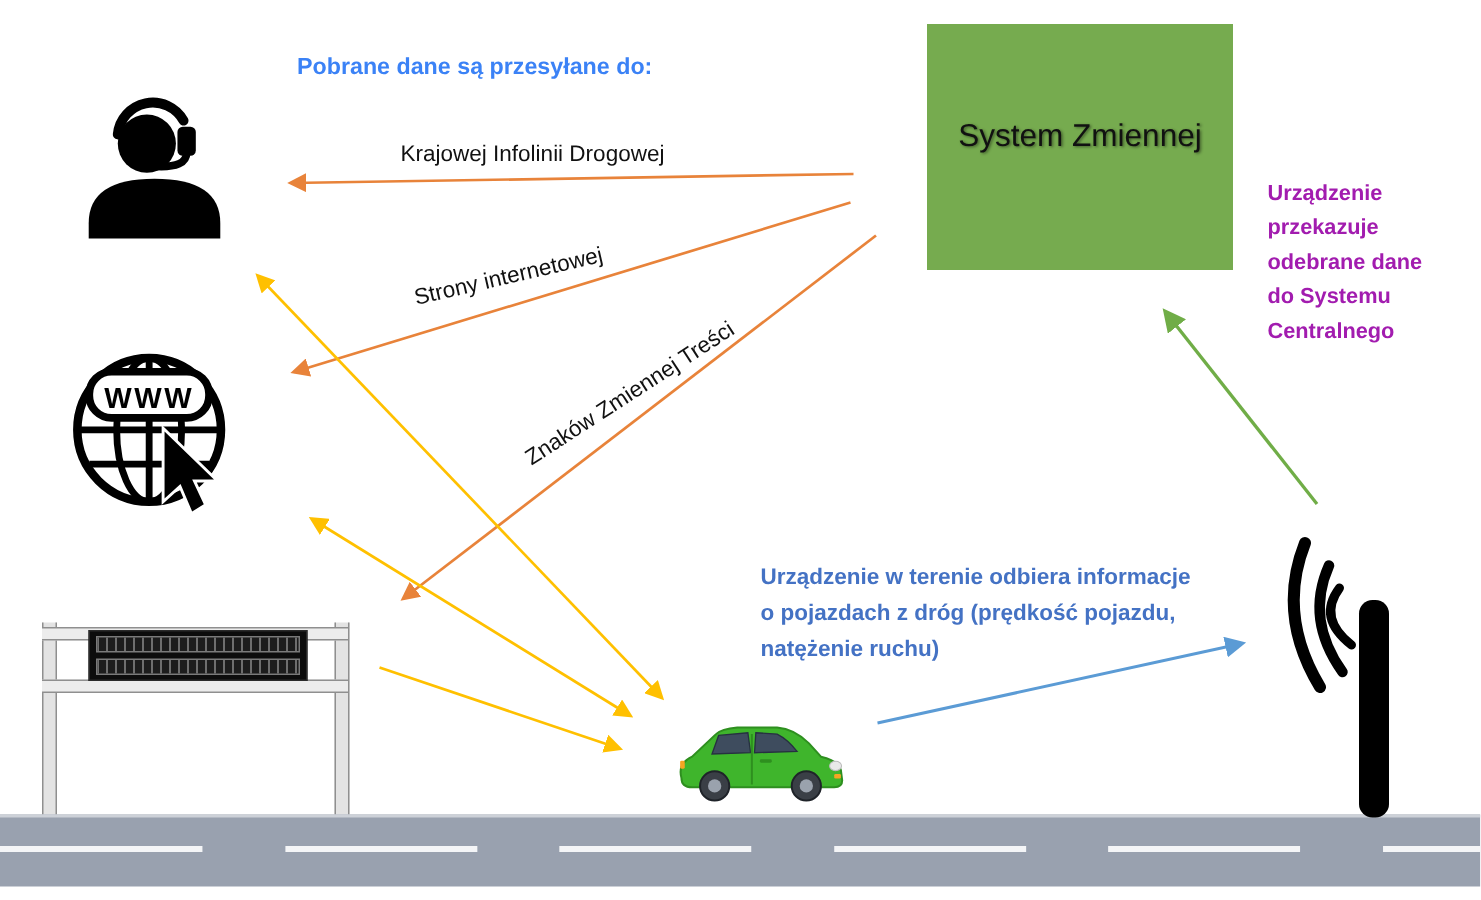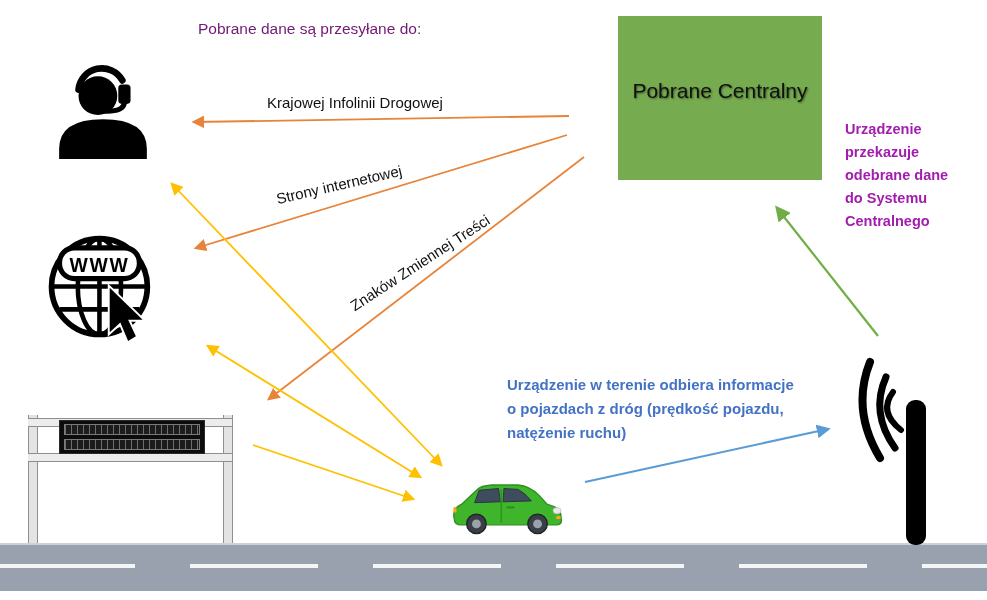--- a/index.html
+++ b/index.html
@@ -2,21 +2,21 @@
 <html><head>
 <meta charset="utf-8">
 <style>
   html,body{margin:0;padding:0;background:#fff;}
   .stage{
     position:relative;width:987px;height:600px;background:#ffffff;overflow:hidden;
     font-family:"Liberation Sans","DejaVu Sans",sans-serif;color:#1a1a1a;
   }
   .abs{position:absolute;}
   
-  .title{left:198px;top:20px;font-size:15.5px;color:#701a75;}
+  .title{left:198px;top:36px;font-size:15.5px;color:#3b82f6;font-weight:bold;}
   .arrow-label{font-size:15px;color:#111;text-align:center;transform-origin:center;}
   .lbl-hotline{left:240px;top:94px;width:230px;text-align:center;}
   .lbl-website{left:250px;top:176px;width:178px;transform:rotate(-13deg);}
   .lbl-vms{left:325px;top:254px;width:190px;transform:rotate(-33deg);}
   .note{font-weight:bold;white-space:pre-line;line-height:23px;}
   .note-green{left:845px;top:118px;width:135px;font-size:14.5px;color:#a21caf;}
   .note-blue{left:507px;top:373px;width:345px;font-size:15px;color:#4472C4;line-height:24px;}
   
   .central-box{
     left:618px;top:16px;width:204px;height:164px;background:#76AB4F;
@@ -109,21 +109,21 @@
     <div class="abs post post-r z1"></div>
     <div class="abs beam beam-top z1"></div>
     <div class="abs beam beam-bot z1"></div>
     <div class="abs vms-panel z2">
       <div class="led-row"></div>
       <div class="led-row"></div>
     </div>
   </div>
 
   <div class="abs central-box z2">
-    <span>Pobrane Centralny</span>
+    <span>System Zmiennej</span>
   </div>
 
   <div class="abs note note-green z2">Urządzenie
 przekazuje
 odebrane dane
 do Systemu
 Centralnego</div>
   <div class="abs note note-blue z2">Urządzenie w terenie odbiera informacje
 o pojazdach z dróg (prędkość pojazdu,
 natężenie ruchu)</div>

